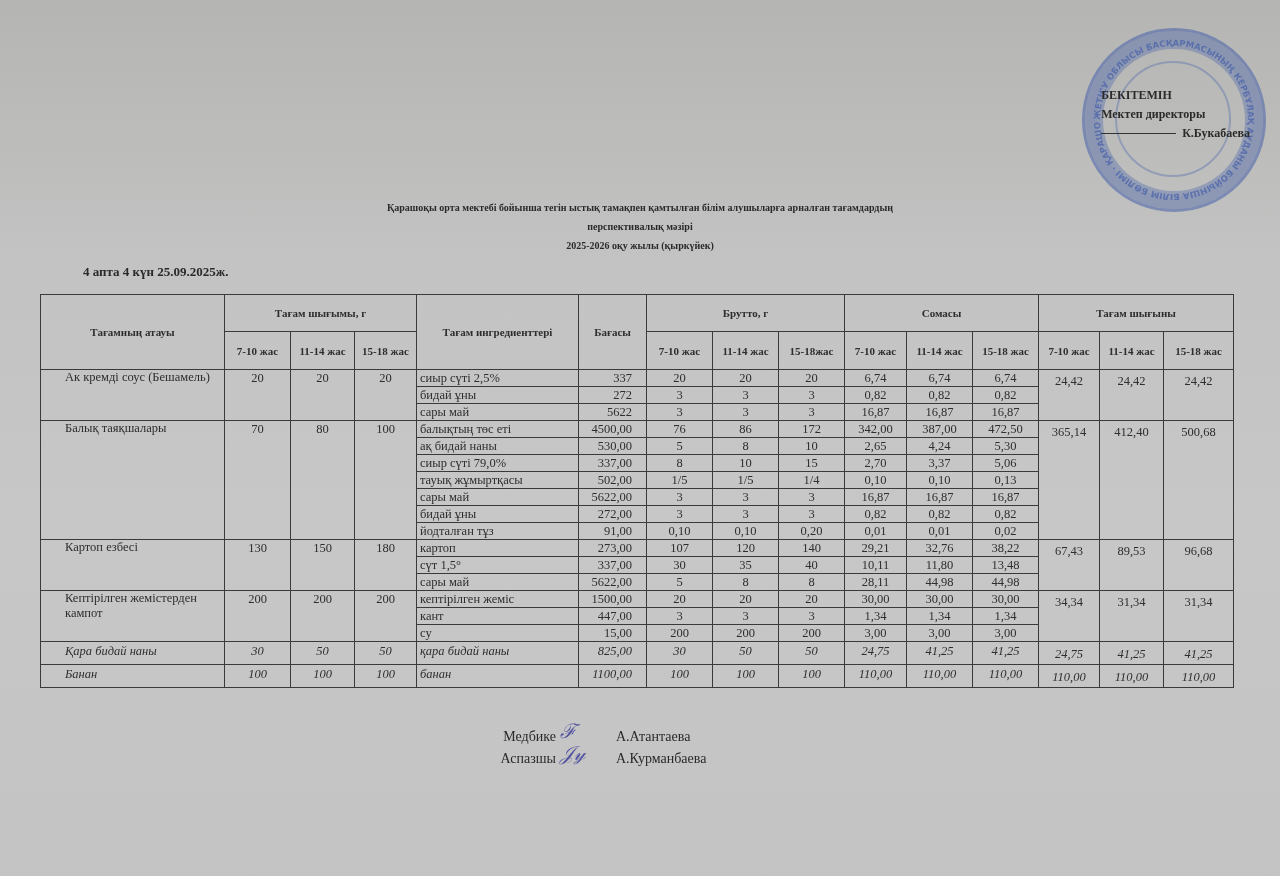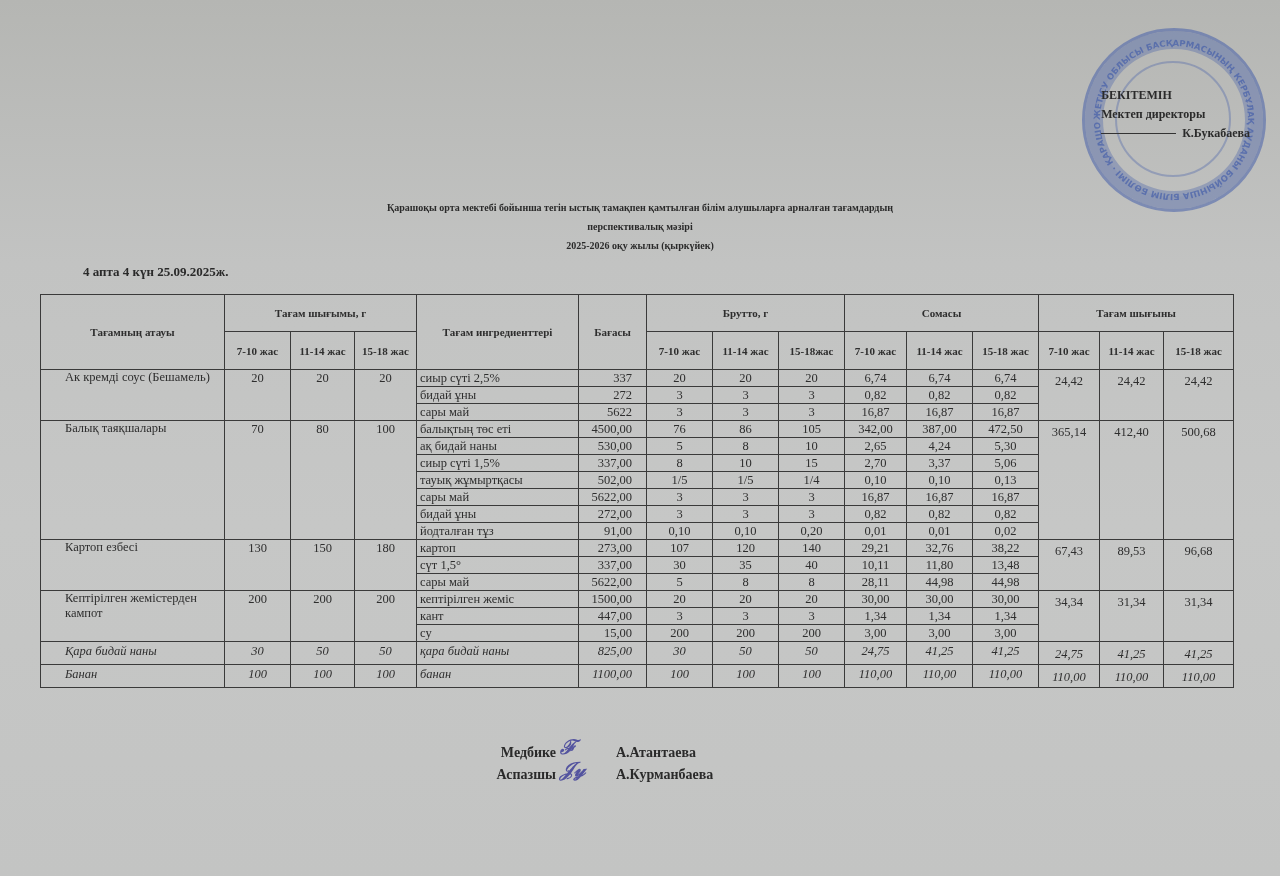--- a/index.html
+++ b/index.html
@@ -55,21 +55,21 @@
   table.menu th.big { height: 36px; }
   table.menu th.small { height: 37px; }
   table.menu td { height: 16px; line-height: 16px; text-align: center; vertical-align: top; }
   table.menu td.name { text-align: left; white-space: normal; line-height: 15px; padding-left: 24px; }
   table.menu td.ing { text-align: left; }
   table.menu td.price { text-align: right; padding-right: 14px; }
   table.menu td.tot { padding-top: 3px; }
   table.menu tr.tall td { height: 19px; line-height: 19px; font-style: italic; }
 
   .signs {
-    position: absolute; left: 456px; top: 726px; font-weight: bold; font-size: 14px; line-height: 22px; color: #2a2a2a; margin-top: 16px;
+    position: absolute; left: 456px; top: 726px; font-weight: normal; font-size: 14px; line-height: 22px; color: #2a2a2a;
   }
   .signs .row { position: relative; height: 22px; }
   .signs .role { display: inline-block; width: 100px; text-align: right; }
   .signs .who { position: absolute; left: 160px; top: 0; white-space: nowrap; }
   .signs .row2 .who { left: 160px; }
   .signs .scrawl { position: absolute; left: 104px; top: -6px; color: rgba(55,55,150,0.8); font-style: italic; font-size: 20px; }
 </style>
 </head>
 <body>
 
@@ -184,40 +184,40 @@
         </tr>
         <tr>
           <td class="name" rowspan="7">Балық таяқшалары</td>
           <td rowspan="7">70</td>
           <td rowspan="7">80</td>
           <td rowspan="7">100</td>
           <td class="ing">балықтың төс еті</td>
           <td class="price">4500,00</td>
           <td>76</td>
           <td>86</td>
-          <td>105</td>
+          <td>172</td>
           <td>342,00</td>
           <td>387,00</td>
           <td>472,50</td>
           <td class="tot" rowspan="7">365,14</td>
           <td class="tot" rowspan="7">412,40</td>
           <td class="tot" rowspan="7">500,68</td>
         </tr>
         <tr>
           <td class="ing">ақ бидай наны</td>
           <td class="price">530,00</td>
           <td>5</td>
           <td>8</td>
           <td>10</td>
           <td>2,65</td>
           <td>4,24</td>
           <td>5,30</td>
         </tr>
         <tr>
-          <td class="ing">сиыр сүті 1,5%</td>
+          <td class="ing">сиыр сүті 79,0%</td>
           <td class="price">337,00</td>
           <td>8</td>
           <td>10</td>
           <td>15</td>
           <td>2,70</td>
           <td>3,37</td>
           <td>5,06</td>
         </tr>
         <tr>
           <td class="ing">тауық жұмыртқасы</td>

